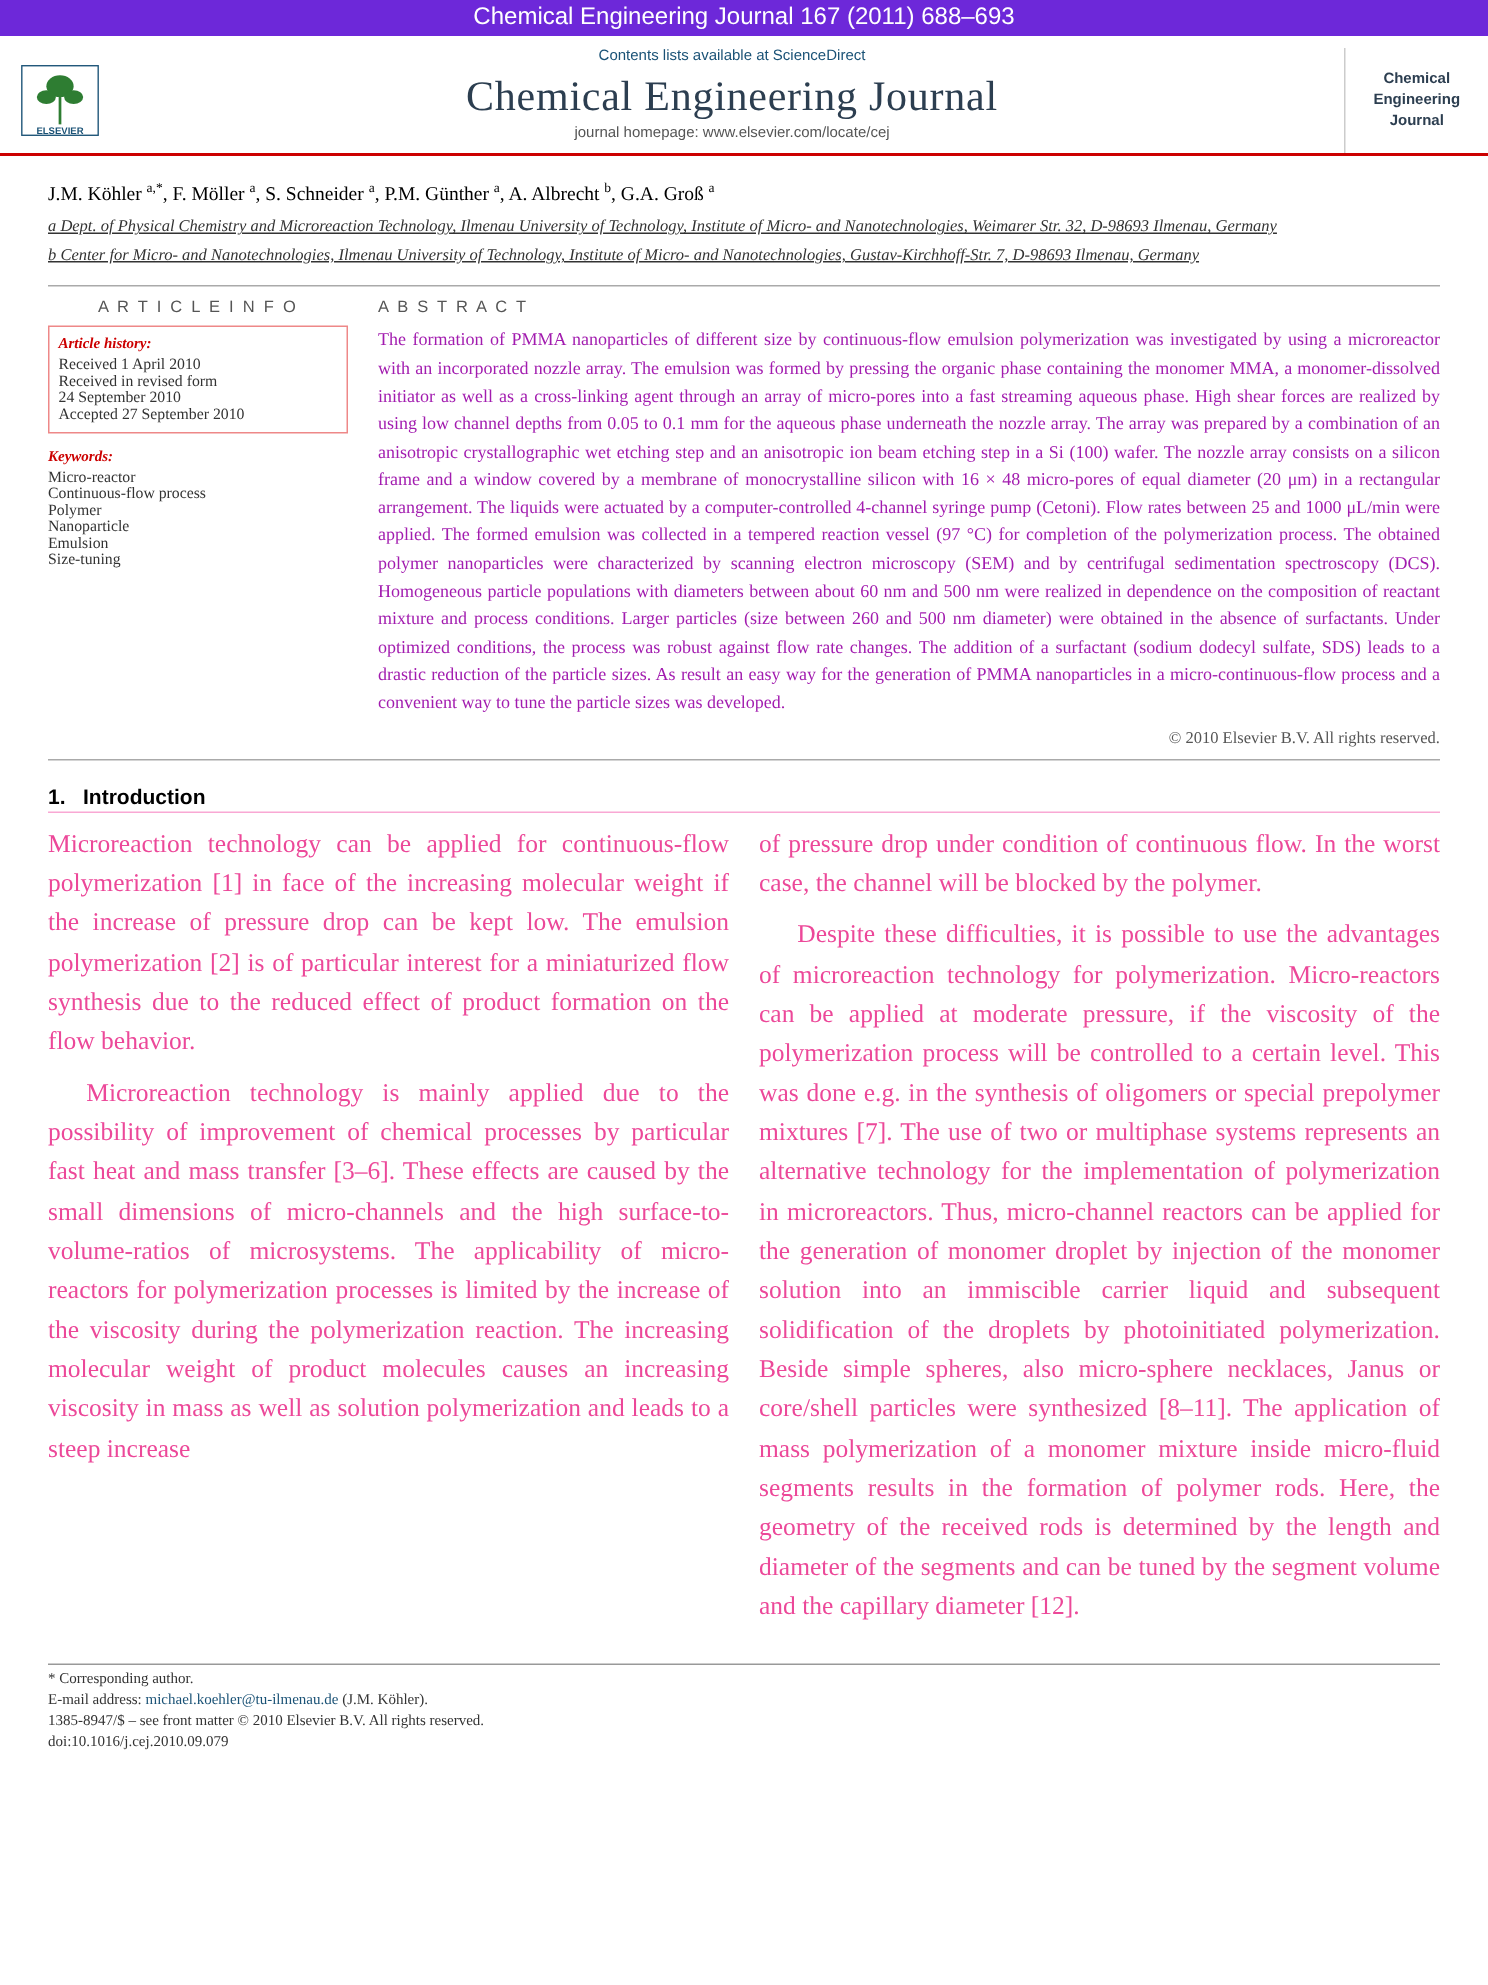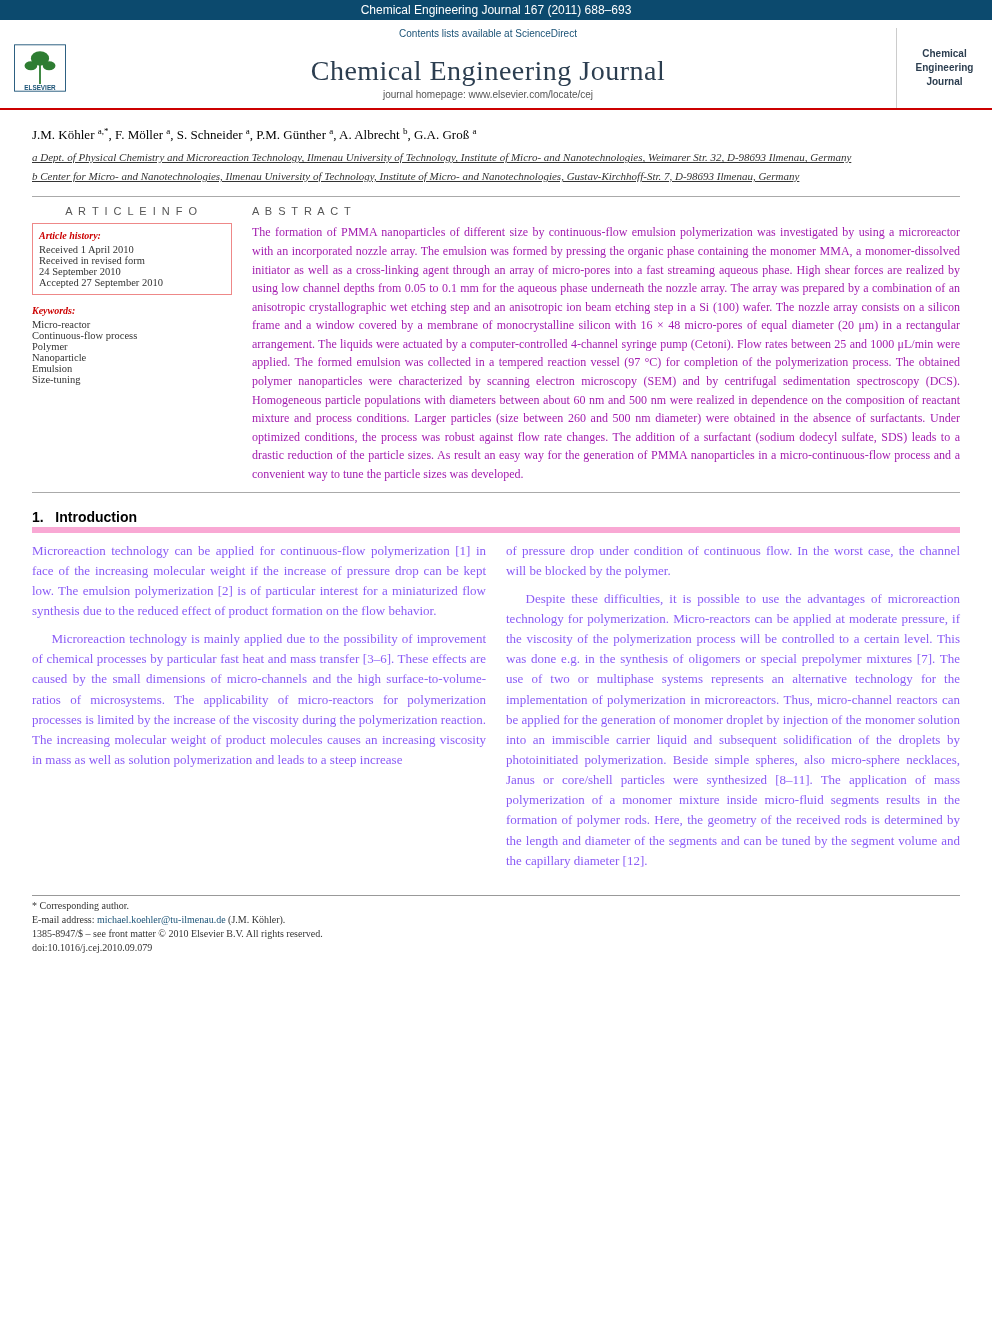--- a/index.html
+++ b/index.html
@@ -7,24 +7,24 @@
       background: #fff;
       font-family: "Times New Roman", Times, serif;
       font-size: 13px;
       color: #000;
       width: 992px;
       min-height: 1323px;
     }
 
     
     .top-bar {
-      background: #0c4a6e;
+      background: #6d28d9;
       color: #fff;
       text-align: center;
-      font-size: 12px;
+      font-size: 16px;
       font-family: Arial, sans-serif;
       padding: 3px 0;
     }
 
     
     .journal-header {
       display: flex;
       align-items: stretch;
       border-bottom: 2px solid #c00;
       padding: 8px 0 0 0;
@@ -46,21 +46,21 @@
     .journal-header-center {
       flex: 1;
       text-align: center;
       padding-bottom: 8px;
     }
 
     .sciencedirect-link {
       font-size: 10px;
       font-family: Arial, sans-serif;
       color: #1a5276;
-      margin-bottom: 16px;
+      margin-bottom: 6px;
     }
 
     .journal-title-main {
       font-size: 28px;
       font-family: "Times New Roman", serif;
       color: #2c3e50;
       letter-spacing: 0.5px;
     }
 
     .journal-homepage {
@@ -216,38 +216,38 @@
     
     .body-section {
       margin-top: 16px;
     }
 
     .section-header {
       font-size: 14px;
       font-weight: bold;
       font-family: Arial, sans-serif;
       color: #000;
-      border-bottom: 6px solid #f9a8d4;
+      border-bottom: 1px solid #f9a8d4;
       padding-bottom: 2px;
       margin-bottom: 8px;
     }
 
     
     .body-two-col {
       display: flex;
       gap: 20px;
       margin-top: 8px;
     }
 
     .body-col {
       flex: 1;
-      font-size: 13px;
+      font-size: 17px;
       line-height: 1.55;
       text-align: justify;
-      color: #8b5cf6;
+      color: #ec4899;
     }
 
     .body-col p {
       margin-bottom: 8px;
       text-indent: 1.5em;
     }
 
     .body-col p:first-child {
       text-indent: 0;
     }
@@ -339,20 +339,21 @@
           <div>Nanoparticle</div>
           <div>Emulsion</div>
           <div>Size-tuning</div>
         </div>
       </div>
     </div>
 
     <div class="col-right">
       <div class="abstract-title">A B S T R A C T</div>
       <div class="abstract-text">The formation of PMMA nanoparticles of different size by continuous-flow emulsion polymerization was investigated by using a microreactor with an incorporated nozzle array. The emulsion was formed by pressing the organic phase containing the monomer MMA, a monomer-dissolved initiator as well as a cross-linking agent through an array of micro-pores into a fast streaming aqueous phase. High shear forces are realized by using low channel depths from 0.05 to 0.1 mm for the aqueous phase underneath the nozzle array. The array was prepared by a combination of an anisotropic crystallographic wet etching step and an anisotropic ion beam etching step in a Si (100) wafer. The nozzle array consists on a silicon frame and a window covered by a membrane of monocrystalline silicon with 16 × 48 micro-pores of equal diameter (20 μm) in a rectangular arrangement. The liquids were actuated by a computer-controlled 4-channel syringe pump (Cetoni). Flow rates between 25 and 1000 μL/min were applied. The formed emulsion was collected in a tempered reaction vessel (97 °C) for completion of the polymerization process. The obtained polymer nanoparticles were characterized by scanning electron microscopy (SEM) and by centrifugal sedimentation spectroscopy (DCS). Homogeneous particle populations with diameters between about 60 nm and 500 nm were realized in dependence on the composition of reactant mixture and process conditions. Larger particles (size between 260 and 500 nm diameter) were obtained in the absence of surfactants. Under optimized conditions, the process was robust against flow rate changes. The addition of a surfactant (sodium dodecyl sulfate, SDS) leads to a drastic reduction of the particle sizes. As result an easy way for the generation of PMMA nanoparticles in a micro-continuous-flow process and a convenient way to tune the particle sizes was developed.</div>
+      <div class="copyright-line">© 2010 Elsevier B.V. All rights reserved.</div>
     </div>
   </div>
 
   <hr class="divider">
 
   <div class="body-section">
     <div class="section-header">
       <span>1.</span>
       &nbsp;
       <span>Introduction</span>

